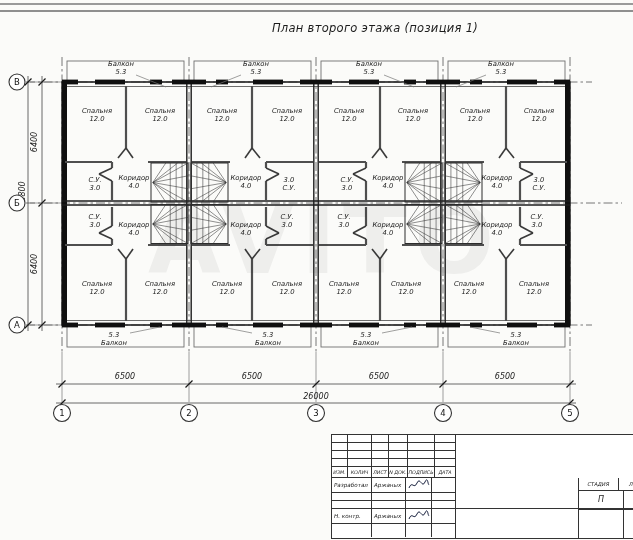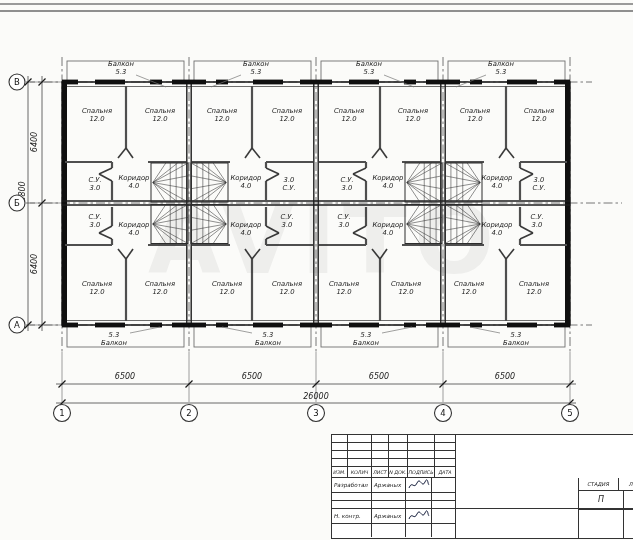--- a/index.html
+++ b/index.html
@@ -60,20 +60,21 @@
   .st-stage .row3 span{width:45px;border-right:1px solid #333;box-sizing:border-box;}
   .sigsvg{width:22px;height:12px;}
 </style>
 </head>
 <body>
 
 <div class="page">
   <div class="frame1"></div>
   <div class="frame2"></div>
 
+  <div class="title">План второго этажа (позиция 1)</div>
 
   <svg id="plan-svg" width="633" height="540">
       <g>
         <line x1="26" y1="82" x2="592" y2="82" class="ln-axis"></line>
         <line x1="26" y1="203" x2="622" y2="203" class="ln-axis"></line>
         <line x1="26" y1="325" x2="592" y2="325" class="ln-axis"></line>
         <line x1="62" y1="57" x2="62" y2="352" class="ln-axis"></line>
         <line x1="62" y1="352" x2="62" y2="402" class="ln-ext"></line>
         <line x1="189" y1="57" x2="189" y2="352" class="ln-axis"></line>
         <line x1="189" y1="352" x2="189" y2="402" class="ln-ext"></line>

